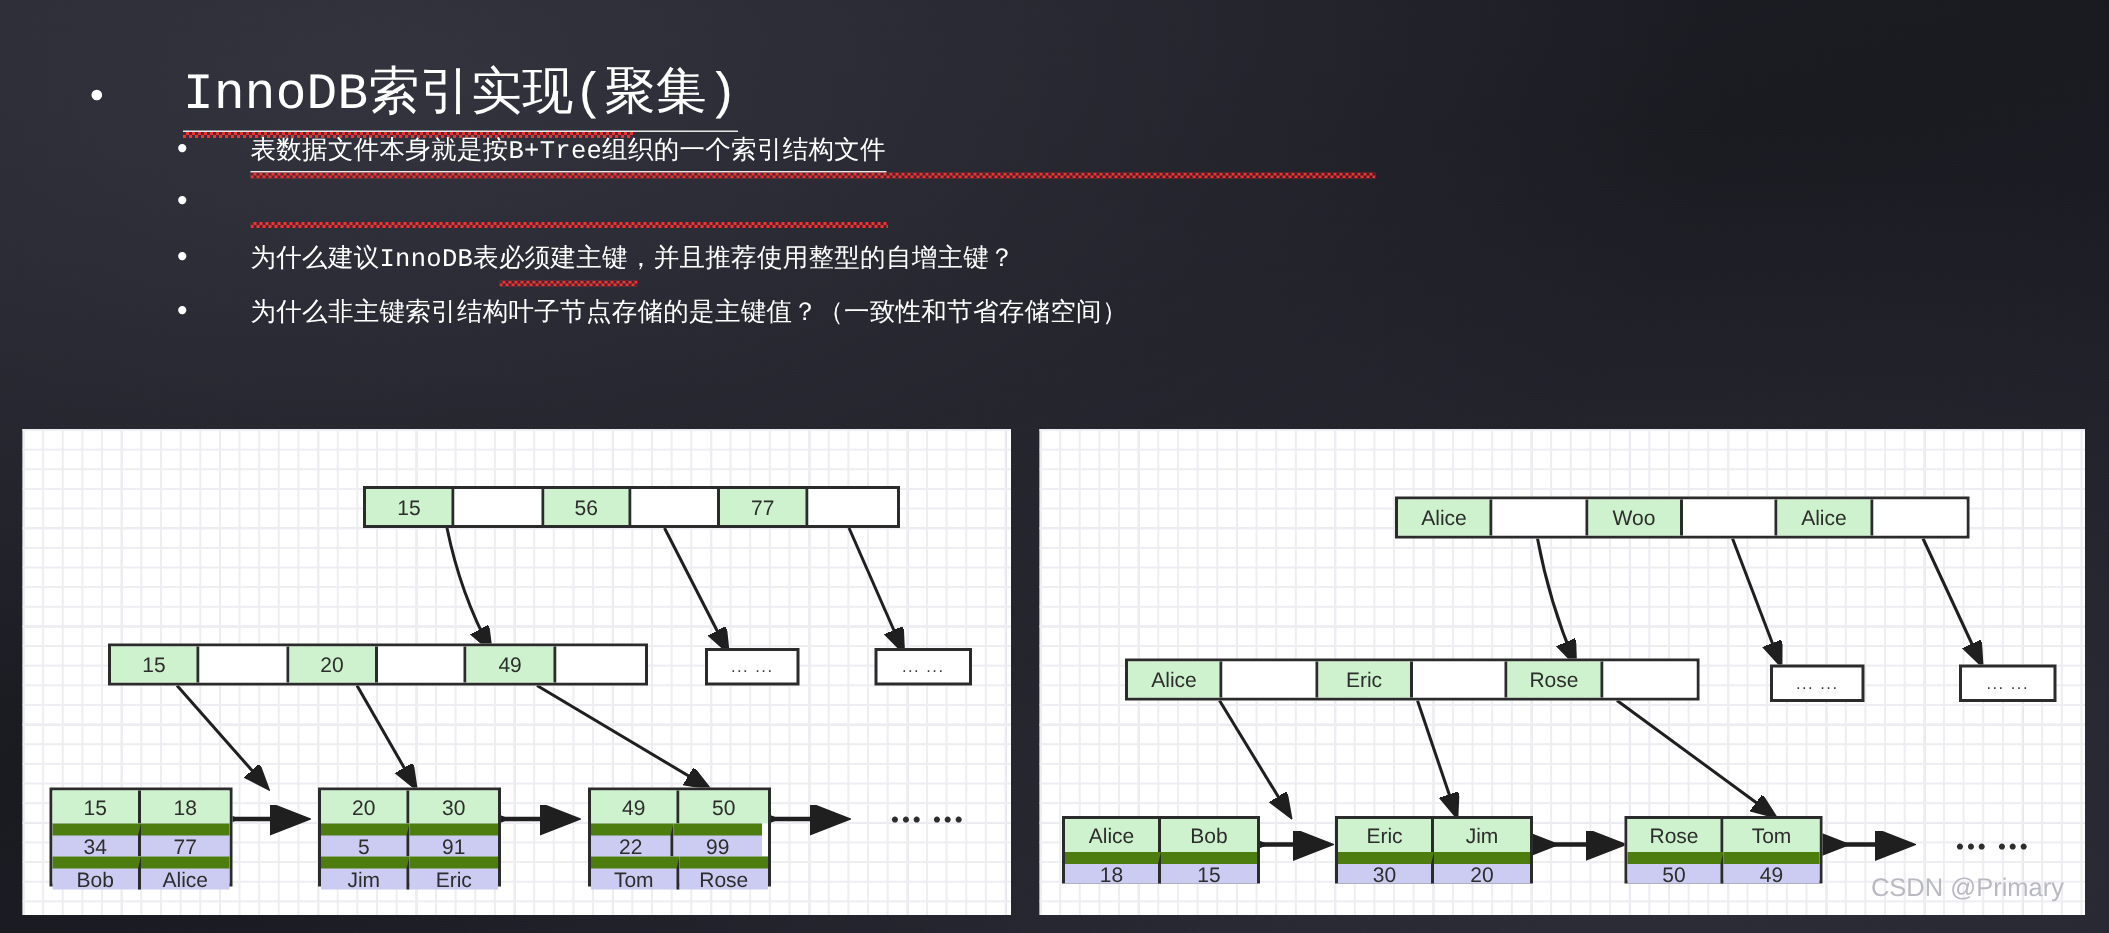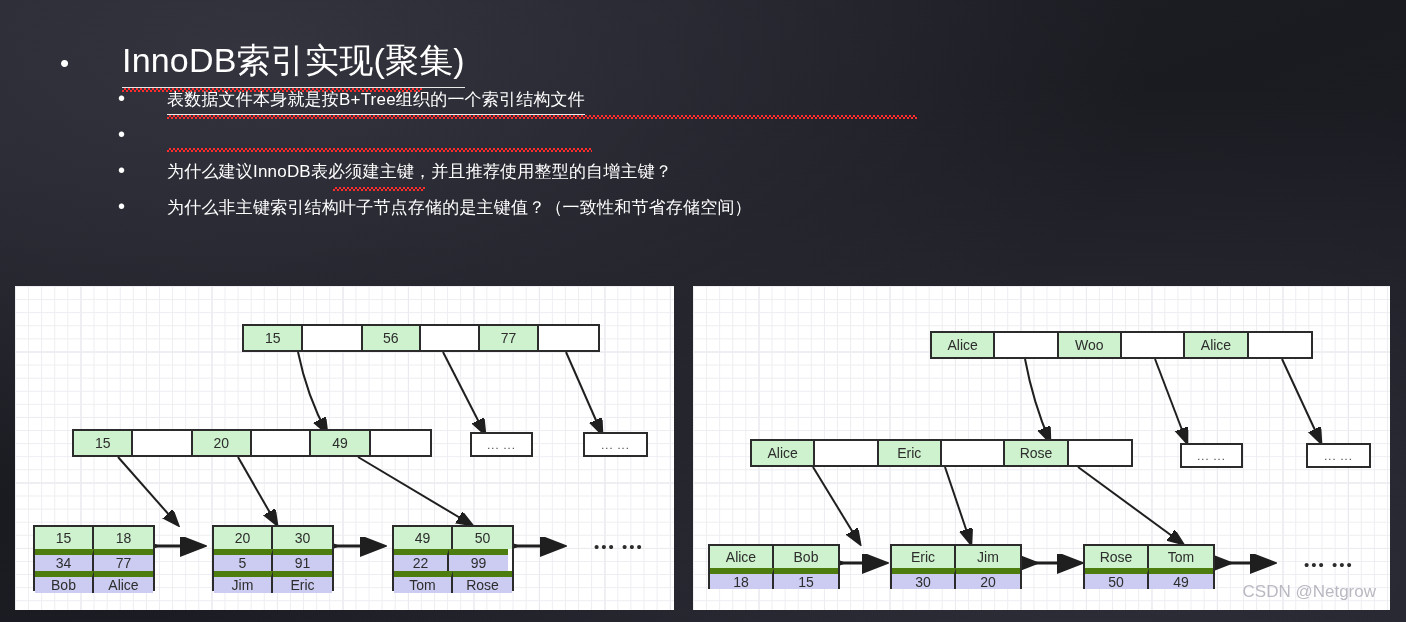--- a/index.html
+++ b/index.html
@@ -46,20 +46,21 @@
   }
   .b-dot {
     color: #fff;
     flex: 0 0 auto;
     line-height: 1;
   }
   .b-text {
     flex: 0 0 auto;
     white-space: nowrap;
     position: relative;
+    font-family: Liberation Mono, monospace;
   }
 
   .lvl1 { position:absolute; left:60px; top:38px; }
   .lvl1 .b-dot { font-size: 26px; width: 62px; }
   .lvl1 .b-text { font-size: 34px; letter-spacing: .2px; }
 
   .lvl2 { position:absolute; left:118px; }
   .lvl2 .b-dot { font-size: 20px; width: 49px; }
   .lvl2 .b-text { font-size: 17px; letter-spacing: .2px; }
 
@@ -140,21 +141,21 @@
     color: #2d2d2d;
     border-right: 2px solid #2b2b2b;
     background: #fff;
     overflow: hidden;
     white-space: nowrap;
   }
   .cell:last-child { border-right: none; }
   .cell.green { background: #cdf2cd; }
   .cell.purple { background: #ccccf2; }
   .cell.blank { background: #fff; }
-  .row + .row .cell { border-top: 6px solid #4d7c0f; }
+  .row + .row .cell { border-top: 8px solid #4d7c0f; }
 
   .node.stub {
     align-items: center;
     justify-content: center;
   }
   .node.stub .dots {
     font-size: 11px;
     color: #3a3a3a;
     letter-spacing: 1px;
   }
@@ -400,14 +401,14 @@
       <div class="cell green" style="width:64px;height:22px;">Tom</div>
     </div>
     <div class="row">
       <div class="cell purple" style="width:64px;height:21px;">50</div>
       <div class="cell purple" style="width:64px;height:21px;">49</div>
     </div>
   </div>
 
   <div class="ellipsis" style="left:611px; top:270px;">••• •••</div>
 
-  <div class="watermark">CSDN @Netgrow</div>
+  <div class="watermark">CSDN @Primary</div>
 </div>
 
 </body></html>

